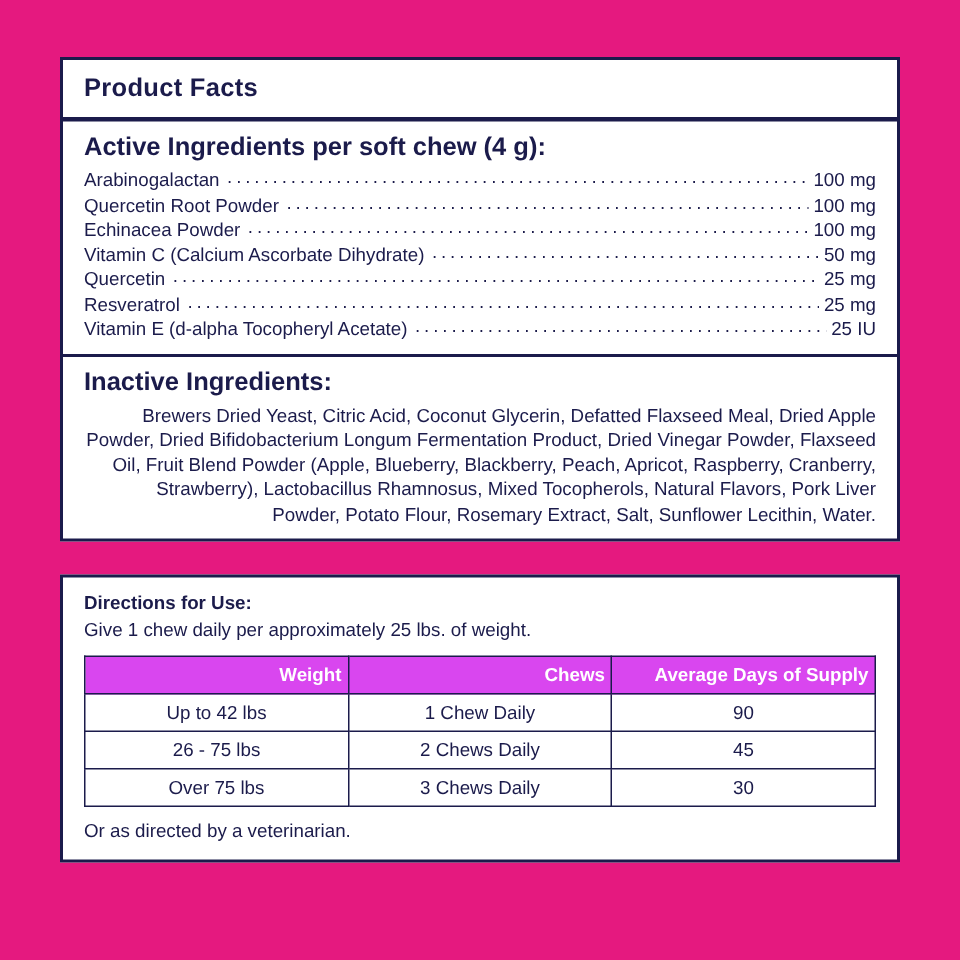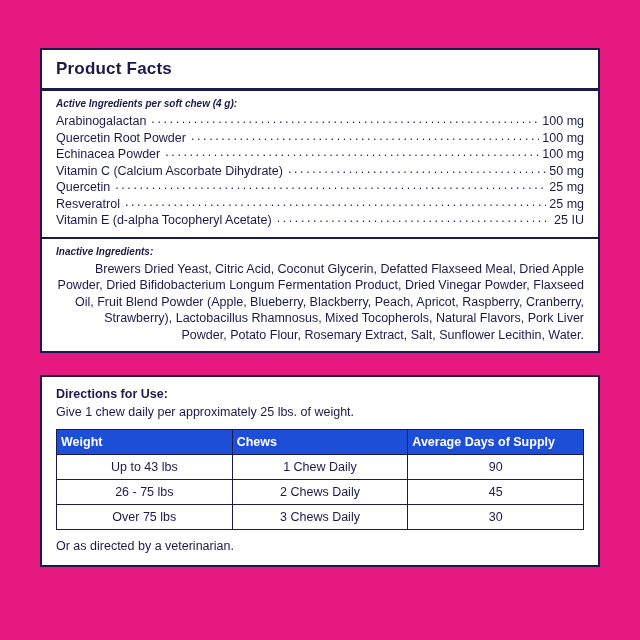--- a/index.html
+++ b/index.html
@@ -12,21 +12,21 @@
     background: #e5197f;
     font-family: "Liberation Sans", sans-serif;
     color: #1b1b4b;
     -webkit-font-smoothing: antialiased;
   }
   .page {
     position: relative;
     width: 640px;
     height: 476px;
     box-sizing: border-box;
-    padding: 48px 40px;
+    padding: 38px 40px;
     display: flex;
     flex-direction: column;
     gap: 22px;
   }
 
   .panel {
     background: #ffffff;
     border: 2px solid #1b1b4b;
     box-sizing: border-box;
   }
@@ -46,24 +46,23 @@
   }
   .rule-thin {
     height: 2px;
     background: #1b1b4b;
     margin: 0;
   }
   .section {
     padding: 7px 14px 8px 14px;
   }
   .sub-head {
-    font-size: 10px;
+    font-size: 17px;
     font-weight: bold;
     margin-bottom: 4px;
-    font-style: italic;
   }
   .ing-row {
     display: flex;
     align-items: flex-start;
     font-size: 12.5px;
     line-height: 16.5px;
     white-space: nowrap;
   }
   .ing-name { flex: 0 0 auto; }
   .dots {
@@ -99,26 +98,26 @@
     line-height: 17px;
     margin-bottom: 8px;
   }
   table.dose {
     width: 100%;
     border-collapse: collapse;
     font-size: 12.5px;
     table-layout: fixed;
   }
   table.dose th {
-    background: #1d4ed8;
+    background: #d946ef;
     color: #ffffff;
     font-weight: bold;
     padding: 5px 4px;
     border: 1px solid #1b1b4b;
-    text-align: left;
+    text-align: right;
   }
   table.dose td {
     border: 1px solid #1b1b4b;
     padding: 5px 4px;
     text-align: center;
     color: #1b1b4b;
   }
   .dir-foot {
     font-size: 12.5px;
     line-height: 17px;
@@ -190,21 +189,21 @@
     <table class="dose">
       <thead>
         <tr id="dose-head">
             <th>Weight</th>
             <th>Chews</th>
             <th>Average Days of Supply</th>
           </tr>
       </thead>
       <tbody id="dose-body">
           <tr>
-            <td>Up to 43 lbs</td>
+            <td>Up to 42 lbs</td>
             <td>1 Chew Daily</td>
             <td>90</td>
           </tr>
           <tr>
             <td>26 - 75 lbs</td>
             <td>2 Chews Daily</td>
             <td>45</td>
           </tr>
           <tr>
             <td>Over 75 lbs</td>

